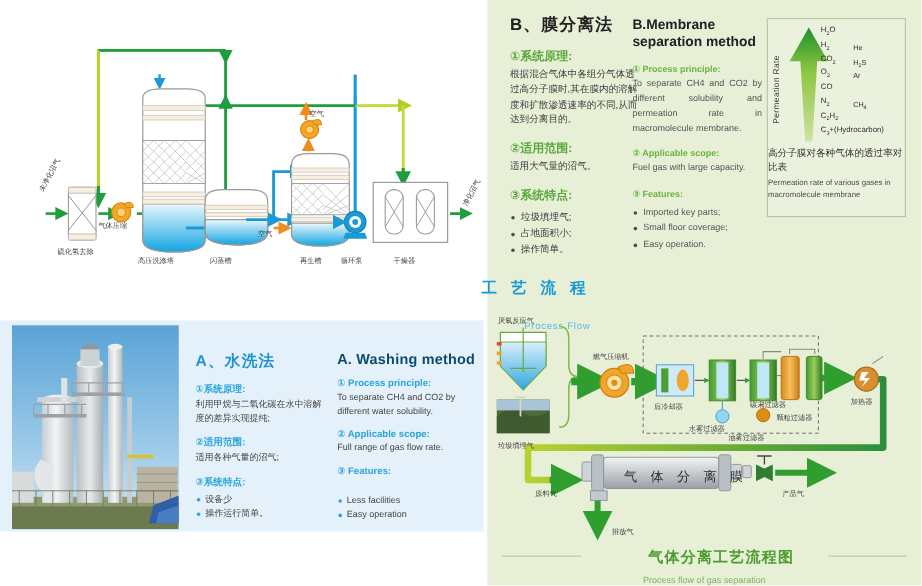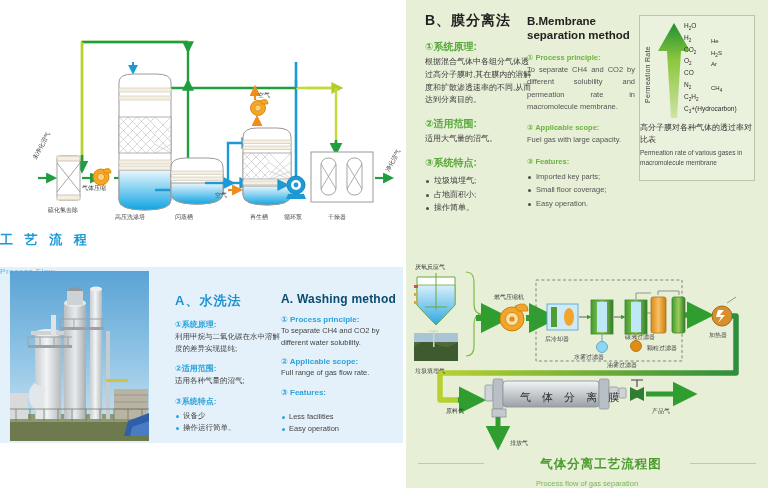--- a/index.html
+++ b/index.html
@@ -20,38 +20,38 @@
   .panel-blue {
     position: absolute; left: 0; top: 267px; width: 403px; height: 176px;
     background: #e4f1fa;
   }
 
   
   .flow-tl { position: absolute; left: 0; top: 0; width: 406px; height: 267px; }
   .flow-tl svg { display:block; }
 
   .pf-title {
-    position: absolute; left: 0; top: 231px; width: 492px; text-align: left;
+    position: absolute; left: 0; top: 231px; width: 492px; text-align: right;
   }
   .pf-title .cn {
     font-size: 13px; color: #1a9ad7; letter-spacing: 4px; font-weight: 700;
   }
   .pf-title .en {
     font-size: 8px; color: #5bb9e5; letter-spacing: .6px; margin-top: 18px;
   }
 
   
   .photo {
     position: absolute; left: 10px; top: 271px; width: 139px; height: 170px;
     overflow: hidden; background:#9fc3dd;
   }
   .photo svg { display:block; }
 
   
-  .wash-cn { position: absolute; left: 163px; top: 292px; width: 112px; margin-left: 12px; }
+  .wash-cn { position: absolute; left: 163px; top: 292px; width: 112px; }
   .wash-en { position: absolute; left: 281px; top: 292px; width: 122px; }
 
   .h-cn { font-size: 13px; font-weight: 700; color: #1f93d2; letter-spacing: 1px; }
   .h-en { font-size: 12px; font-weight: 700; color: #0c4a6e; letter-spacing: .2px; }
   .sub-b { font-size: 8px; font-weight: 700; color: #2aa3dc; margin-top: 9px; }
   .body-b { font-size: 7.5px; color: #444; line-height: 1.55; margin-top: 1px; }
   .li-b { font-size: 7.5px; color: #444; line-height: 1.6; position: relative; padding-left: 8px; }
   .li-b::before {
     content:""; position:absolute; left:1px; top:5px; width:3px; height:3px;
     border-radius:50%; background:#2aa3dc;

